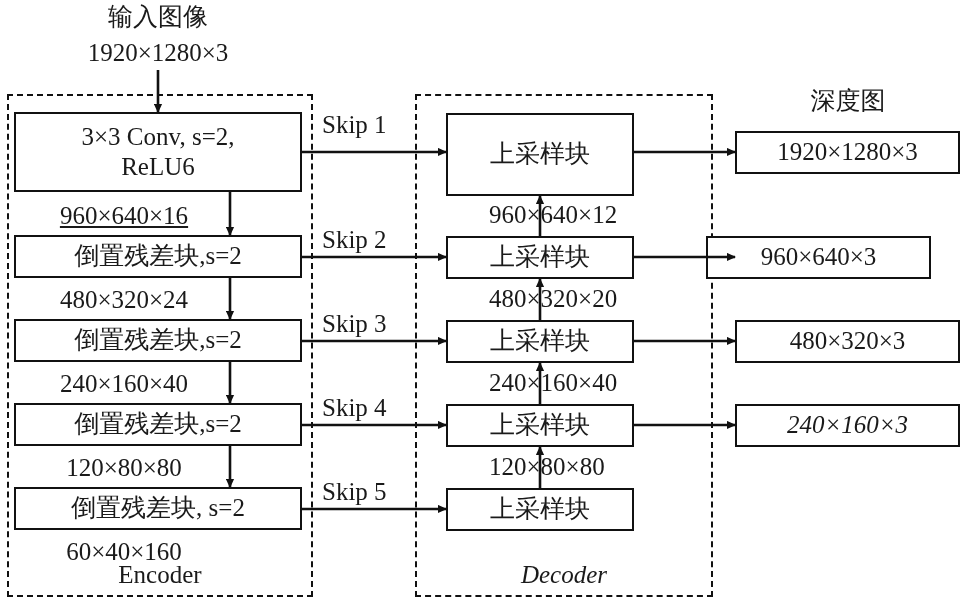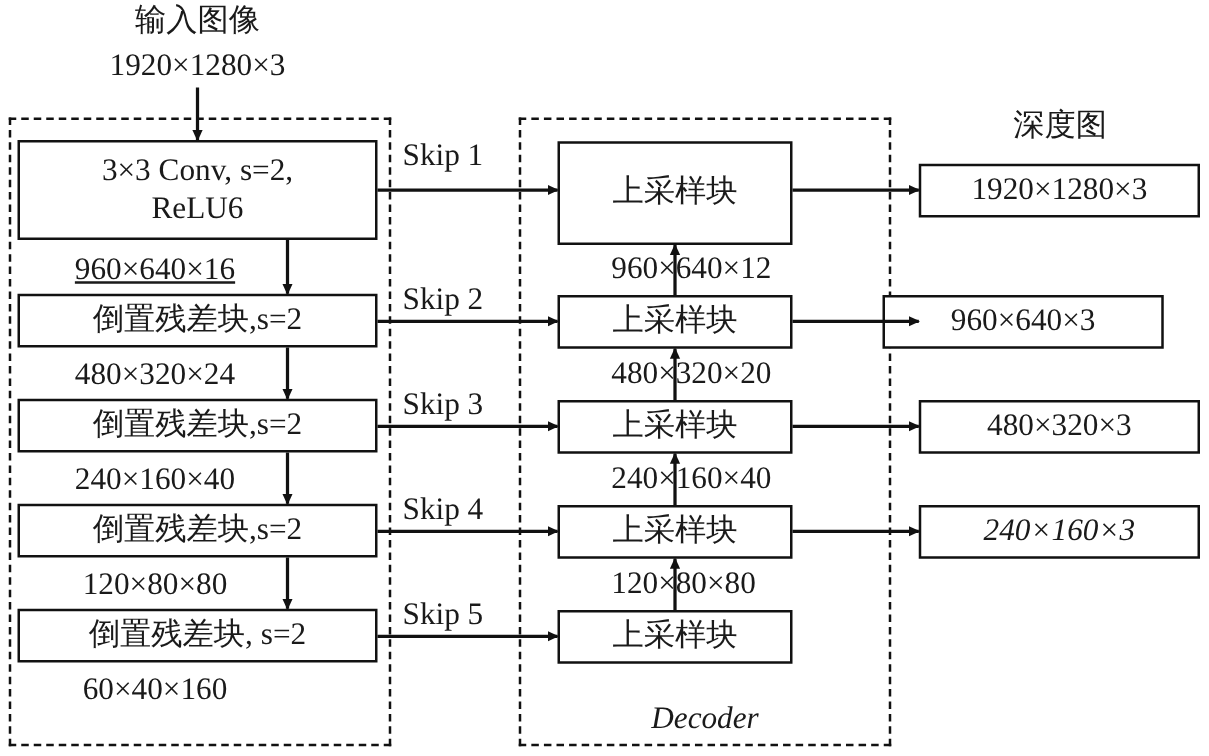--- a/index.html
+++ b/index.html
@@ -28,20 +28,21 @@
 <body>
 
 <div id="stage">
 
   <div class="txt center" style="left:158px;top:4px;">输入图像</div>
   <div class="txt center" style="left:158px;top:40px;">1920×1280×3</div>
 
   <div class="txt center" style="left:848px;top:88px;">深度图</div>
 
   <div class="group" style="left:7px;top:94px;width:306px;height:503px;"></div>
+  <div class="group-label" style="left:7px;top:562px;width:306px;">Encoder</div>
 
   <div class="group" style="left:415px;top:94px;width:298px;height:503px;"></div>
   <div class="group-label" style="left:415px;top:562px;width:298px;font-style:italic;">Decoder</div>
 
   <div class="block two-line" style="left:14px;top:112px;width:288px;height:80px;">
     <div>
       <span>3×3 Conv, s=2,</span><br>
       <span>ReLU6</span>
     </div>
   </div>

